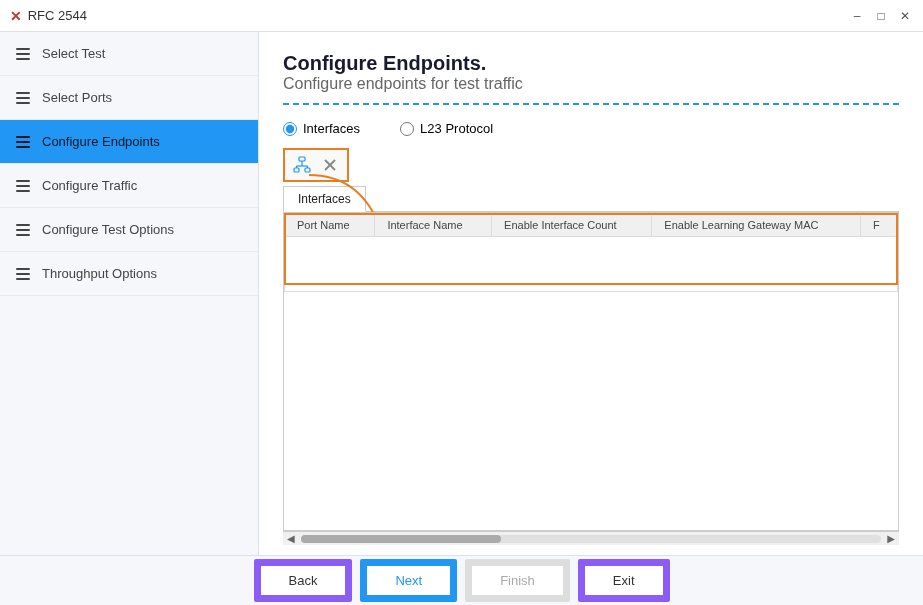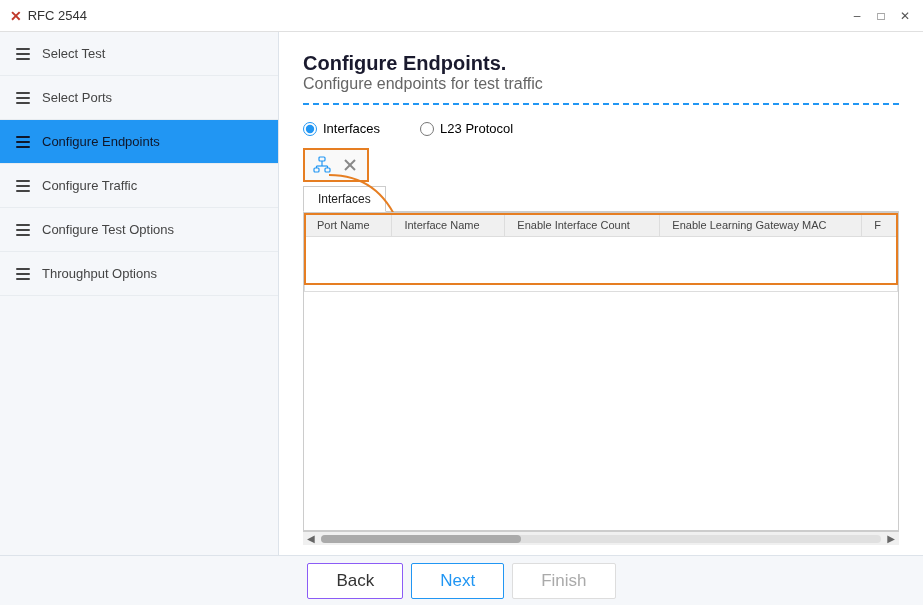--- a/index.html
+++ b/index.html
@@ -55,21 +55,21 @@
       height: calc(605px - 32px);
     }
     .main-content {
       display: flex;
       flex: 1;
       overflow: hidden;
     }
 
     
     .sidebar {
-      width: 279px;
+      width: 259px;
       background: #f5f7fa;
       border-right: 1px solid #dde3ea;
       flex-shrink: 0;
       display: flex;
       flex-direction: column;
     }
     .sidebar-item {
       display: flex;
       align-items: center;
       padding: 14px 16px;
@@ -211,22 +211,22 @@
       height: 50px;
       background: #f5f7fa;
       border-top: 1px solid #dde3ea;
       display: flex;
       align-items: center;
       justify-content: center;
       gap: 8px;
     }
     .btn {
       padding: 7px 28px;
-      font-size: 17px;
-      border: 1px solid #8b5cf6;
+      font-size: 13px;
+      border: 7px solid #8b5cf6;
       background: #fff;
       color: #333;
       cursor: pointer;
       border-radius: 2px;
       min-width: 90px;
     }
     .btn.primary { background: #fff; color: #2196F3; border-color: #2196F3; }
     .btn:disabled { color: #aaa; border-color: #ddd; cursor: default; }
 
     .table-area-wrapper {
@@ -415,14 +415,15 @@
           </div>
         </div>
       </div>
     </div>
   </div>
 
   <div class="bottom-bar">
     <button class="btn">Back</button>
     <button class="btn primary">Next</button>
     <button class="btn" disabled="">Finish</button>
+    <button class="btn">Exit</button>
   </div>
 </div>
 
 </body></html>

